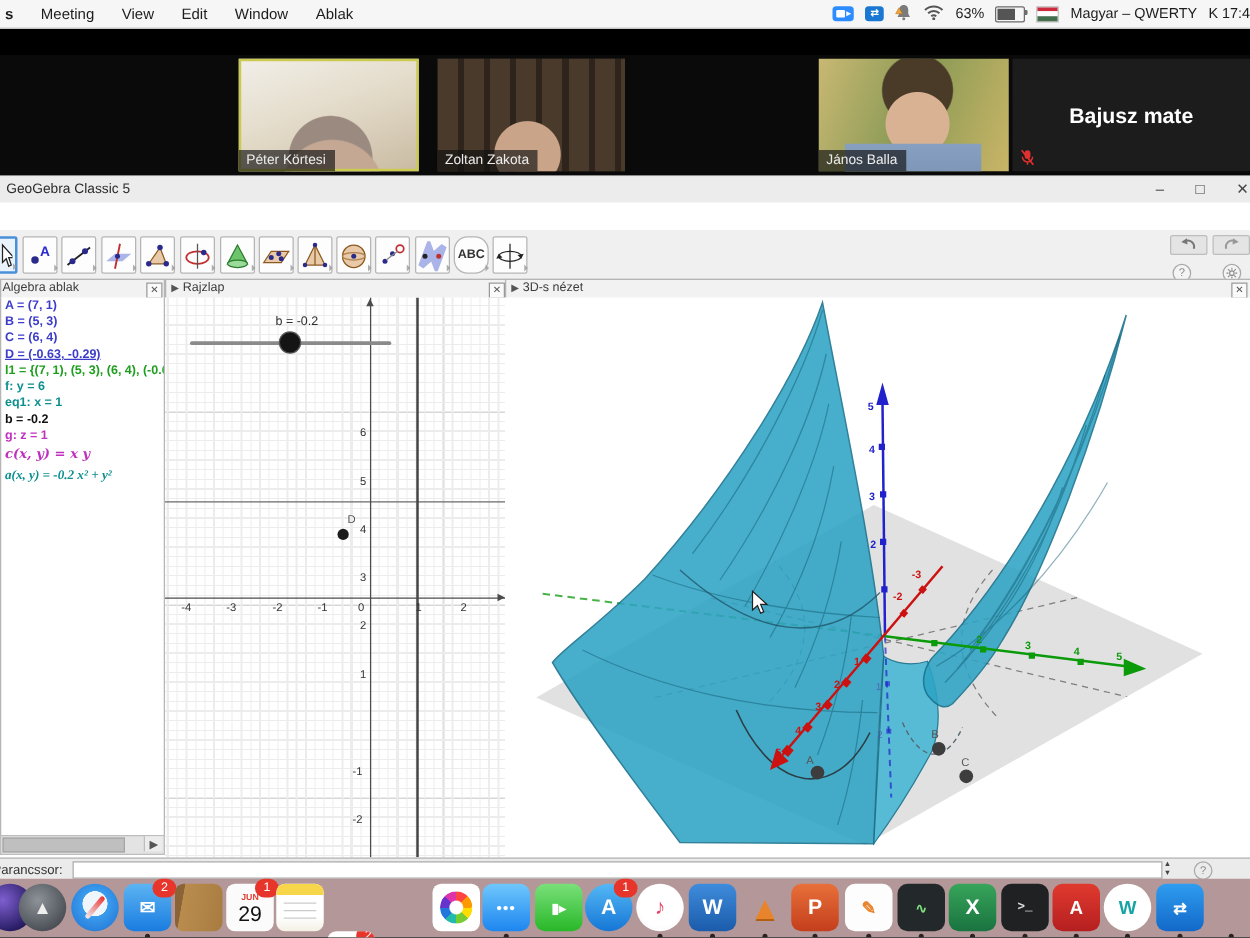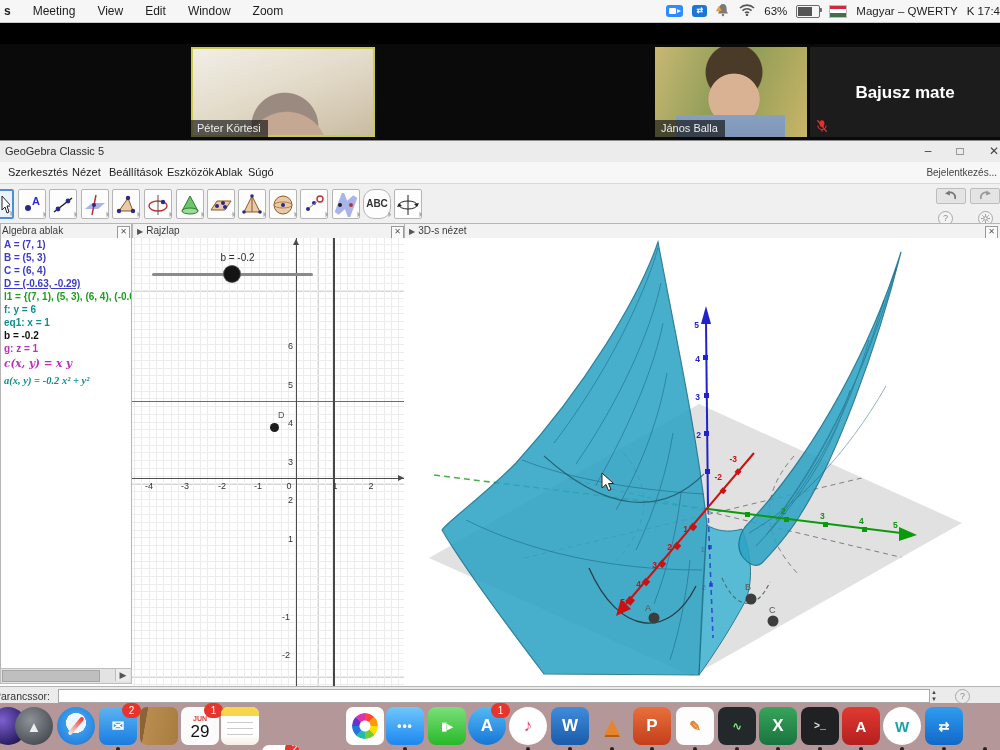--- a/index.html
+++ b/index.html
@@ -33,21 +33,21 @@
   #video-strip{position:absolute;left:0;top:44px;width:1000px;height:96px;background:#0a0a0a;}
   .tile{position:absolute;top:3px;height:90px;overflow:hidden;}
   .tile .chip{position:absolute;left:0px;bottom:0px;background:rgba(15,15,15,.65);color:#ececec;
               font-size:11px;padding:2px 7px 3px 6px;display:flex;align-items:center;gap:4px;white-space:nowrap;}
   .tile.active{outline:2px solid #cbcb52;outline-offset:-2px;}
   .t1{left:39px;width:148px;background:
       radial-gradient(circle 40px at 26% 112%, #241d18 97%, transparent),
       linear-gradient(#efe9de,#d9d0bf) no-repeat 12% 35%/30% 60%,
       linear-gradient(#fbfaf6,#cfc4ad) no-repeat 86% 18%/20% 34%,
       linear-gradient(115deg,#cfc0ab,#a08a72);}
-  .t2{left:191px;width:184px;background:
+  .t2{left:191px;width:144px;background:
       radial-gradient(circle 42px at 52% 118%, #c4a894 97%, transparent),
       radial-gradient(circle 34px at 51% 88%, #9b8a80 97%, transparent),
       linear-gradient(160deg,#f2efe9 0%,#e4dccb 45%,#c9bba2 100%);}
   .t3{left:350px;width:150px;background:
       radial-gradient(circle 27px at 48% 85%, #c9a489 97%, transparent),
       repeating-linear-gradient(to right,#4a3a2c 0 16px,#2e241c 16px 21px),
       #382c22;}
   .t4{left:503px;width:149px;background:
       radial-gradient(circle 36px at 50% 82%, #c9a286 97%, transparent),
       radial-gradient(circle 44px at 50% 22%, #3a2e28 96%, transparent),
@@ -188,21 +188,21 @@
 
 <div id="screen">
 
   <div id="menubar">
     <div class="mleft">
       <span class="app-tail">s</span>
       <span>Meeting</span>
       <span>View</span>
       <span>Edit</span>
       <span>Window</span>
-      <span>Zoom</span>
+      <span>Ablak</span>
     </div>
     <div class="mright">
       <span class="mb-ic tray-zoom"></span>
       <span class="mb-ic tray-tv">⇄</span>
       <span class="mb-ic">
         <svg width="14" height="14" viewBox="0 0 14 14">
             <path d="M7 1c-2.3 0-3.6 1.8-3.6 4v3L2 10.5h10L10.6 8V5C10.6 2.8 9.3 1 7 1z" fill="#7a7a7a"></path>
             <circle cx="7" cy="12" r="1.2" fill="#7a7a7a"></circle>
             <path d="M3.2 3.2 L6 8 H0.5 Z" fill="#f2a33c" stroke="#b97c1e" stroke-width=".5"></path>
           </svg>
@@ -228,20 +228,25 @@
       <span class="clock">K 17:4</span>
     </div>
   </div>
 
   <div id="video-strip">
     <div class="tile t2 active">
       <span class="chip">
           <span>Péter Körtesi</span>
         </span>
     </div>
+    <div class="tile t3">
+      <span class="chip">
+          <span>Zoltan Zakota</span>
+        </span>
+    </div>
     <div class="tile t6">
       <div class="bigname">Bajusz mate</div>
       <span class="mic-muted solo-mic">
           <svg width="12" height="14" viewBox="0 0 10 12">
             <rect x="3" y="1" width="4" height="6" rx="2" fill="#e03030"></rect>
             <path d="M1.5 5.5 a3.5 3.5 0 0 0 7 0" fill="none" stroke="#e03030"></path>
             <line x1="5" y1="9" x2="5" y2="11" stroke="#e03030"></line>
             <line x1="1" y1="1" x2="9" y2="11" stroke="#e03030" stroke-width="1.2"></line>
           </svg>
         </span>
@@ -252,29 +257,20 @@
         </span>
     </div>
   </div>
 
   <div id="ggb">
     <div id="ggb-titlebar">
       <span id="ggb-title">GeoGebra Classic 5</span>
       <span class="wctrl" style="left:916px;">–</span>
       <span class="wctrl" style="left:948px;">□</span>
       <span class="wctrl" style="left:982px;">✕</span>
-    </div>
-    <div id="ggb-menurow">
-      <span class="mi" style="left:8px;">Szerkesztés</span>
-      <span class="mi" style="left:72px;">Nézet</span>
-      <span class="mi" style="left:109px;">Beállítások</span>
-      <span class="mi" style="left:167px;">Eszközök</span>
-      <span class="mi" style="left:215px;">Ablak</span>
-      <span class="mi" style="left:248px;">Súgó</span>
-      <span id="signin">Bejelentkezés...</span>
     </div>
 
     <div id="ggb-toolbar">
       <button class="tb sel" style="left:-14px;">
         <svg width="20" height="24" viewBox="0 0 20 24">
             <polygon points="12,3 12,17 15,14 17,20 19,19 17,13 21,13" fill="#fff" stroke="#222"></polygon>
           </svg>
       </button>
       <button class="tb" style="left:18px;">
         <svg width="24" height="24" viewBox="0 0 24 24">

